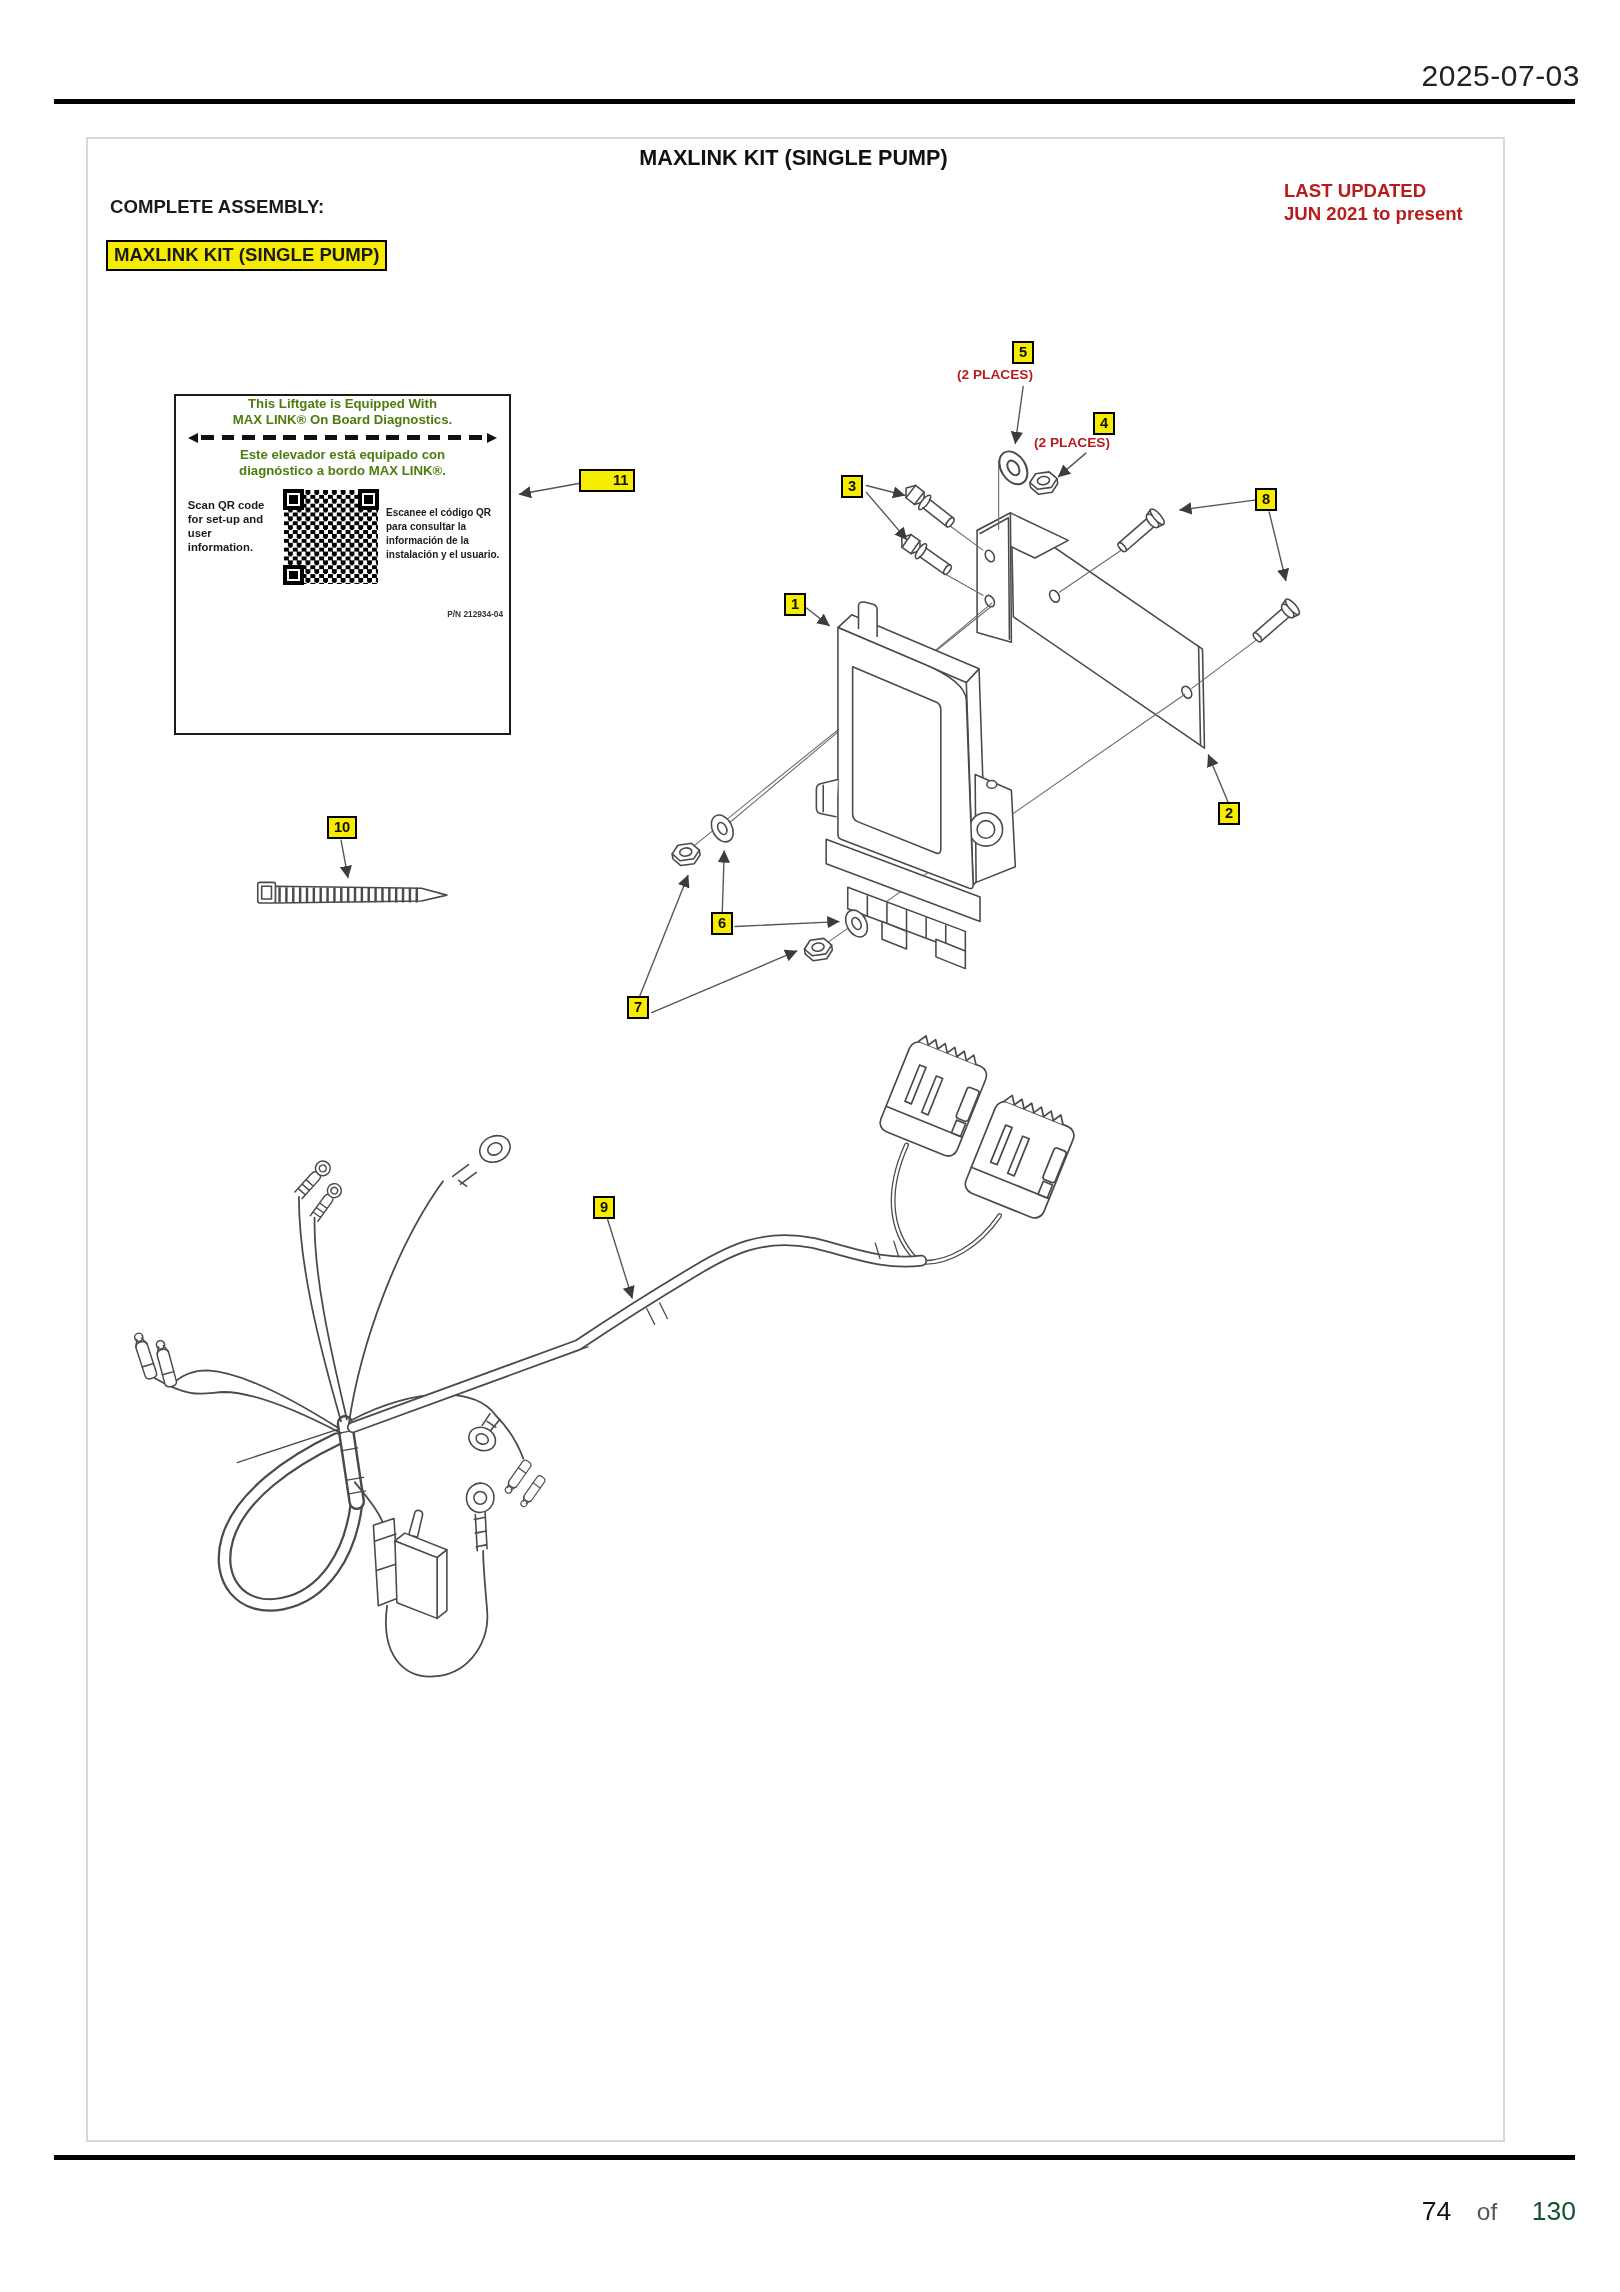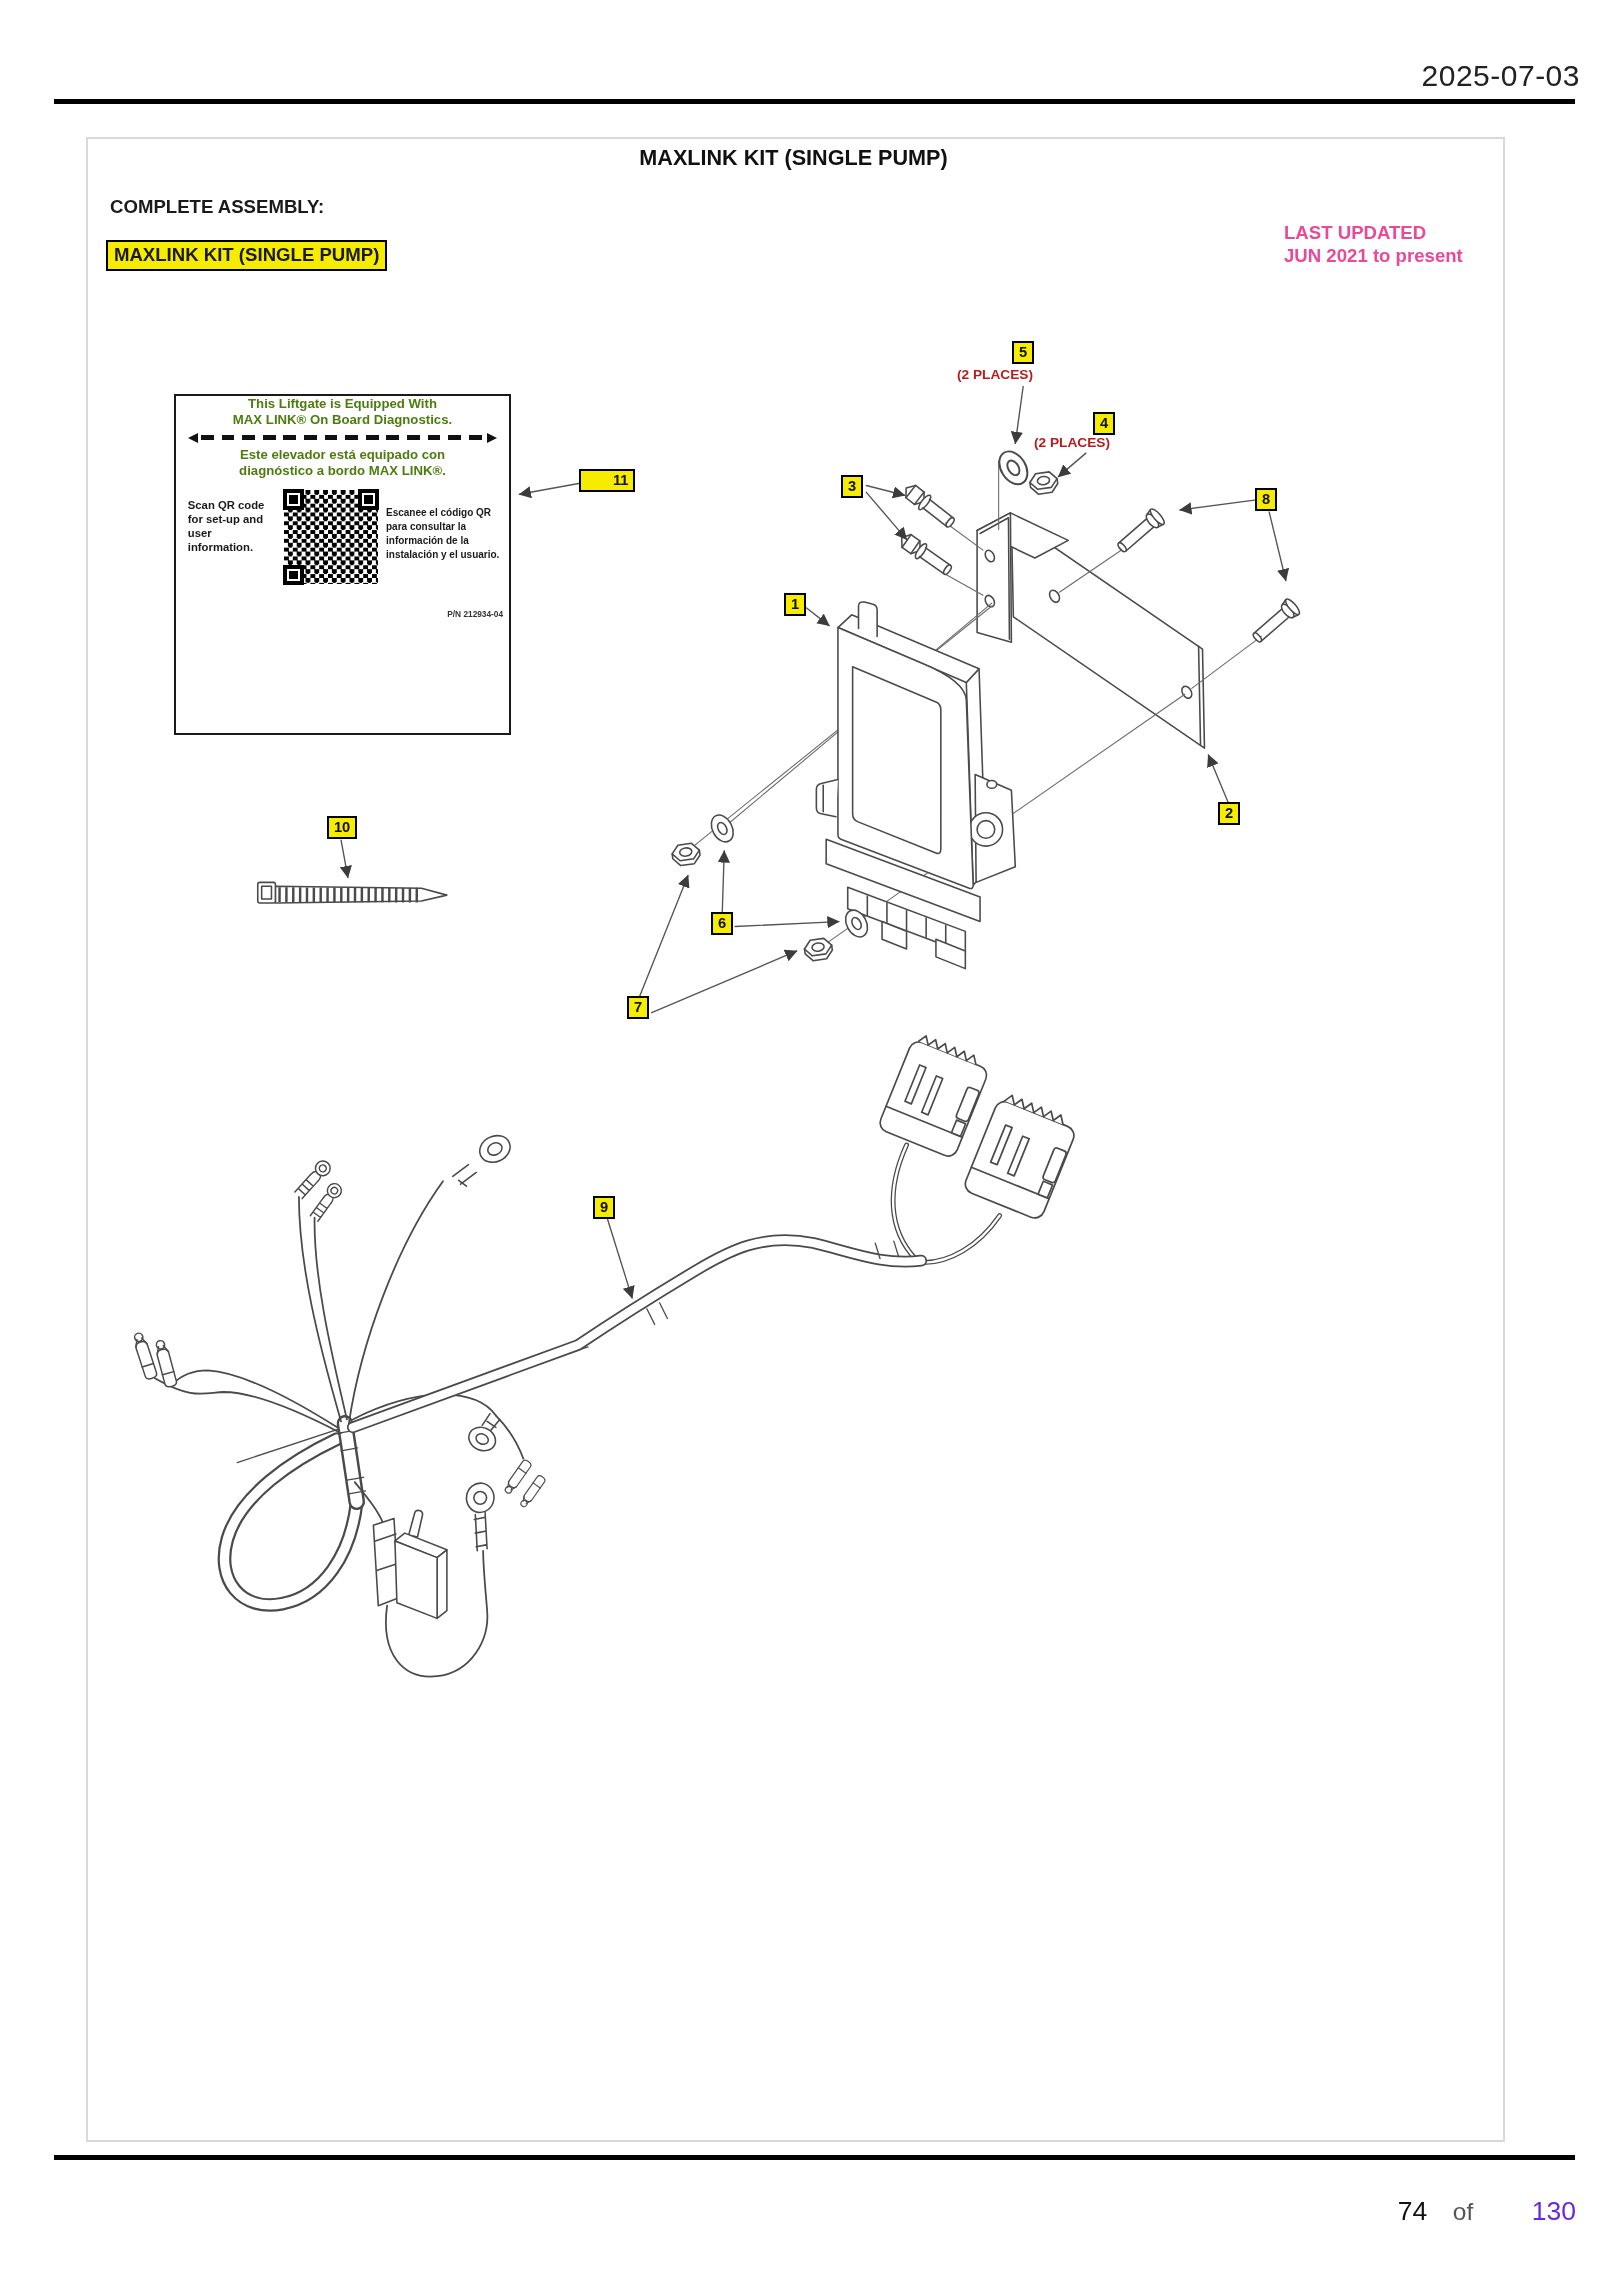--- a/index.html
+++ b/index.html
@@ -9,21 +9,21 @@
   }
   .abs{position:absolute;}
   
   .page-date{left:1157px;top:59px;width:423px;text-align:right;font-size:30px;letter-spacing:0.5px;color:#222;}
   .rule{left:54px;width:1521px;height:4.9px;background:#000;}
   .rule.top{top:99px;}
   .rule.bottom{top:2155px;}
   .footer-pages{left:1078px;top:2196px;width:498px;display:flex;justify-content:flex-end;align-items:baseline;font-size:26.5px;}
   .footer-pages .pg{color:#111;}
   .footer-pages .of{color:#555;margin:0 25.5px 0 25.5px;font-size:24.5px;}
-  .footer-pages .total{color:#6d28d9;margin-left:33px;}
+  .footer-pages .total{color:#14532d;margin-left:9px;}
   
   .content-box{left:86px;top:137px;width:1415px;height:2001px;border:2.9px solid #d9d9d9;background:#fff;}
   .doc-title{left:86px;top:145px;width:1415px;text-align:center;font-size:21.6px;font-weight:bold;color:#111;}
   .updated{left:1284px;top:180px;width:255px;font-size:18.6px;font-weight:bold;line-height:22.5px;}
   .assembly-heading{left:110px;top:196px;font-size:18.6px;font-weight:bold;}
   .assembly-name{left:106px;top:240px;font-size:18.6px;font-weight:bold;border:2.5px solid #000;padding:2px 5.9px 2.9px 5.9px;}
   
   .co{background:#f6ec00;border:2.5px solid #000;font-size:14.7px;font-weight:bold;color:#111;
       padding:1px 4.9px;line-height:16.7px;text-align:center;}
   .pl{font-size:13.7px;font-weight:bold;width:137px;text-align:left;color:#b91c1c;}
@@ -42,21 +42,21 @@
   .dashline{flex:1;height:4.9px;margin:0 2.9px;background:repeating-linear-gradient(90deg,#111 0 12.7px,transparent 12.7px 20.6px);}
   .lbl-bottom{position:relative;height:135px;margin-top:7.8px;}
   .scan{position:absolute;left:11.8px;top:11.8px;width:92px;font-size:11.3px;font-weight:bold;line-height:14px;}
   .esc{position:absolute;left:210px;top:19.6px;width:120px;font-size:10px;font-weight:bold;line-height:14px;}
   .qr{position:absolute;left:108px;top:3.9px;width:94px;height:94px;
       background:repeating-conic-gradient(#000 0% 25%, #fff 0% 50%);background-size:8.8px 8.8px;outline:2.9px solid #fff;}
   .fp{position:absolute;width:20.6px;height:20.6px;border:4.9px solid #000;background:#fff;box-sizing:border-box;}
   .fp::after{content:"";position:absolute;left:2px;top:2px;right:2px;bottom:2px;background:#000;}
   .fp.tl{left:-1px;top:-1px;} .fp.tr{right:-1px;top:-1px;} .fp.bl{left:-1px;bottom:-1px;}
   .pn{position:absolute;right:5.9px;bottom:2.9px;font-size:8.3px;font-weight:bold;color:#333;}
-  .red{color:#ec4899;margin-top:42px;}
+  .red{color:#b91c1c;}
 </style>
 </head>
 <body>
 
 <div class="abs page-date">2025-07-03</div>
 <div class="abs rule top"></div>
 <div class="abs content-box"></div>
 <div class="abs doc-title">MAXLINK KIT (SINGLE PUMP)</div>
 <div class="abs updated red">
   <div>LAST UPDATED</div>

